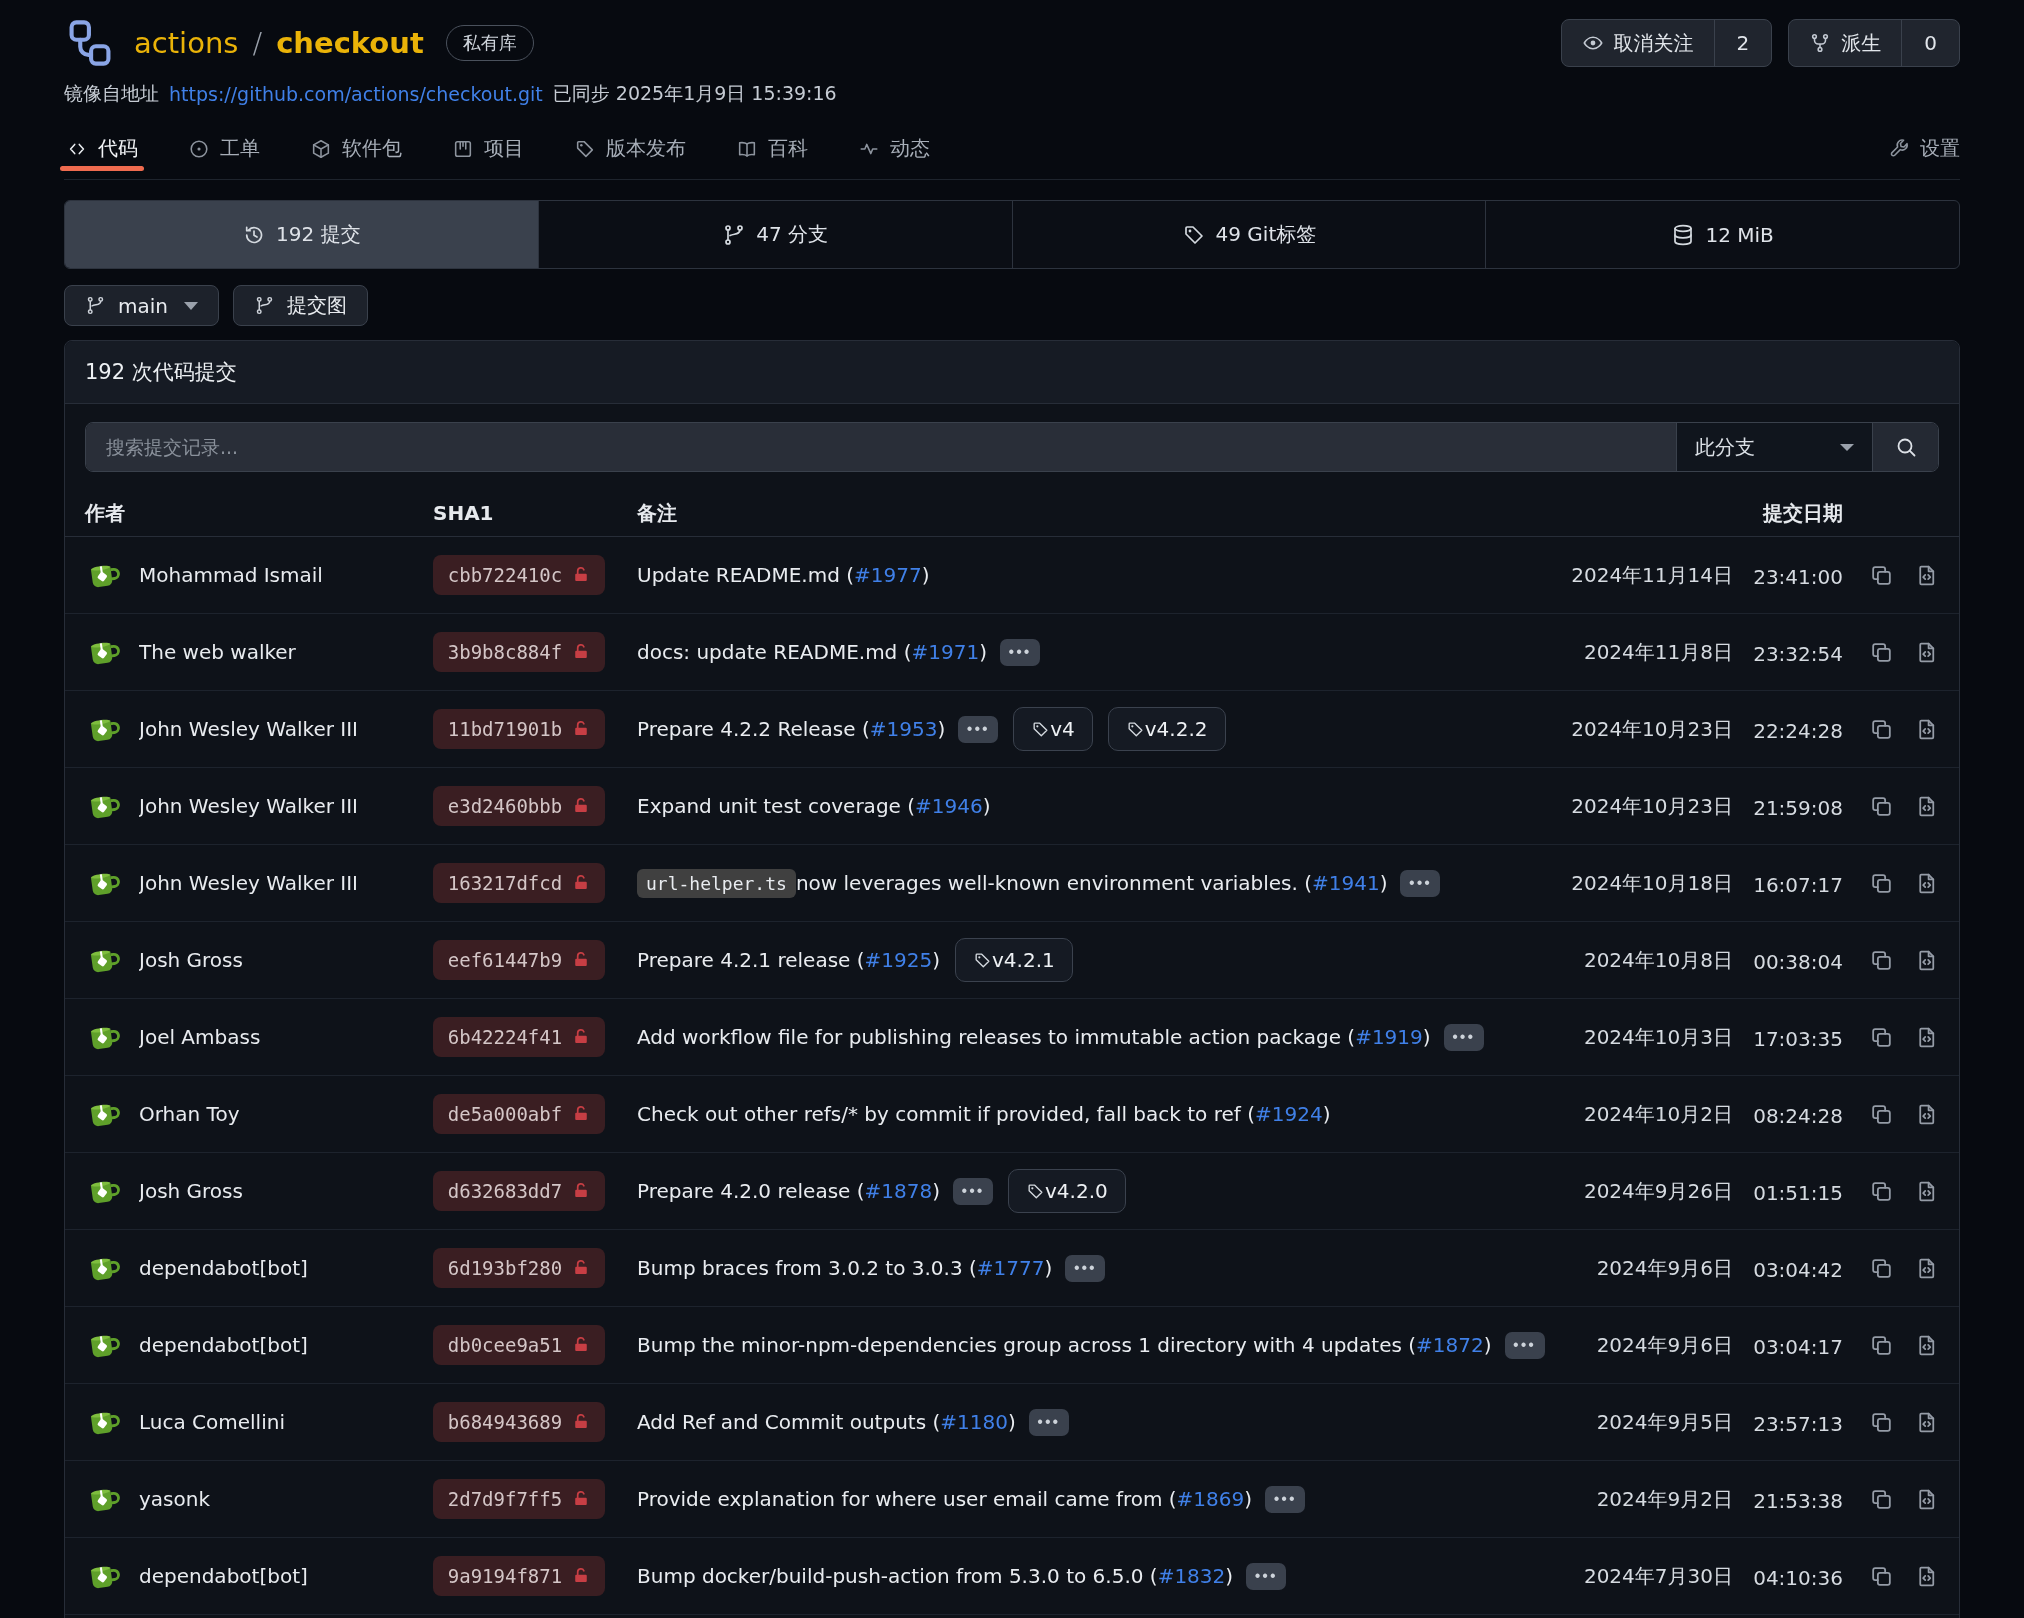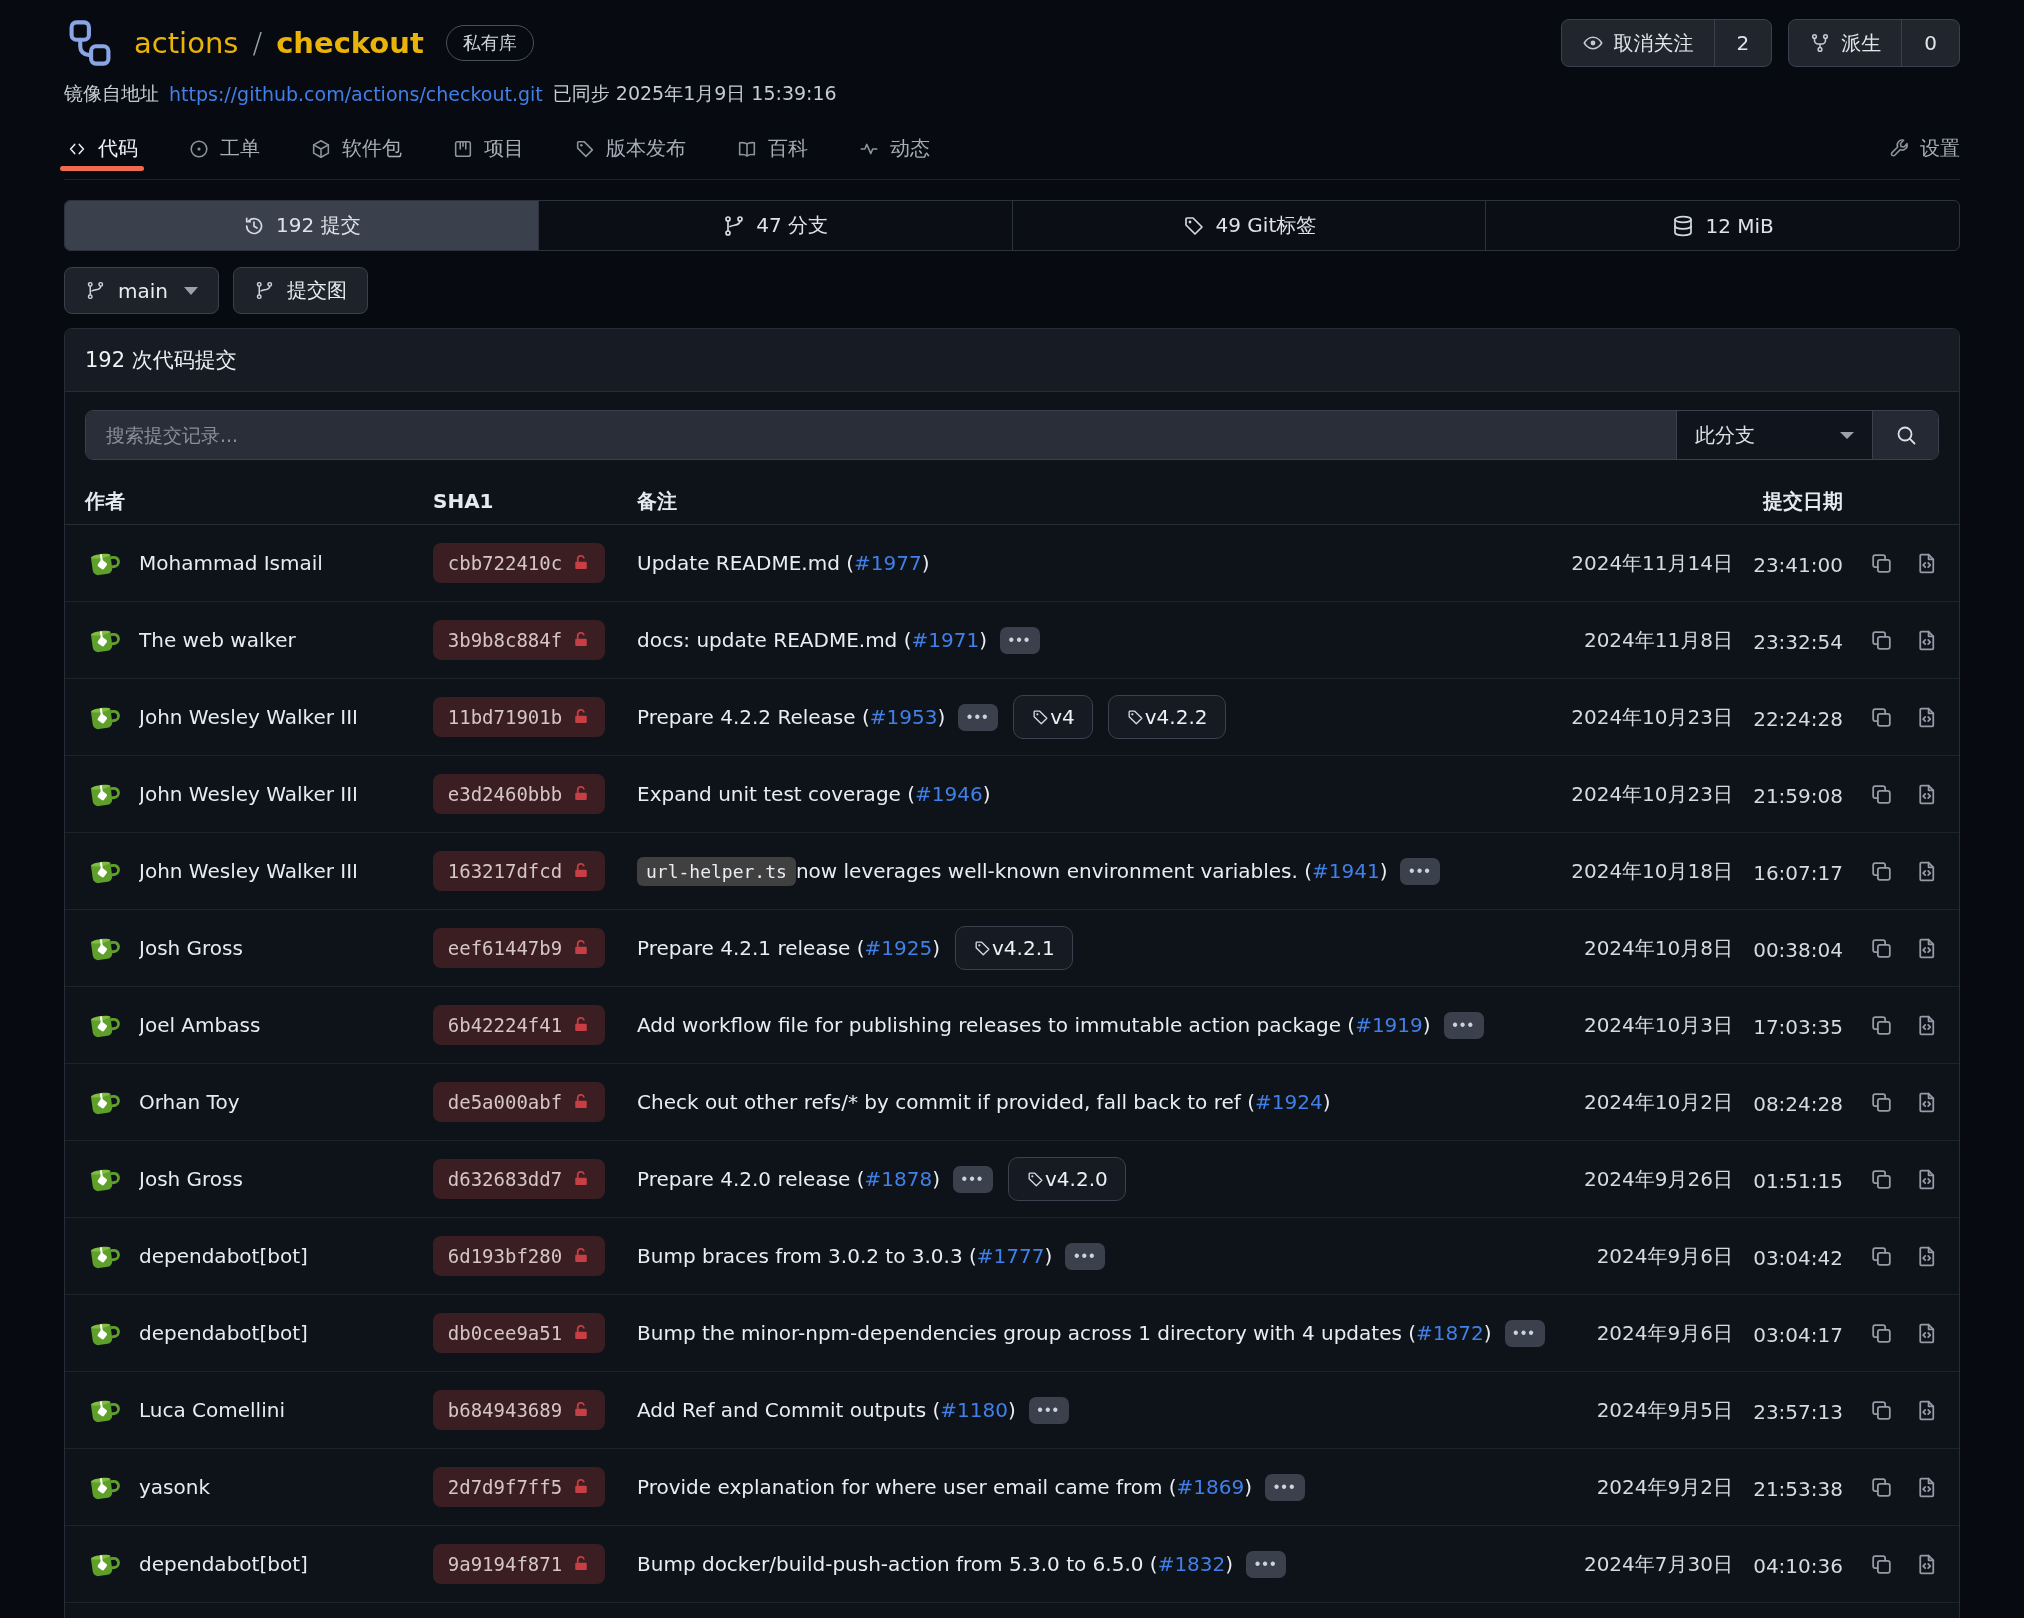--- a/index.html
+++ b/index.html
@@ -52,30 +52,30 @@
     content:""; position:absolute; left:-4px; right:-4px; bottom:8px; height:5px;
     border-radius:3px; background:#ef6b4f;
   }
   .nav-settings { margin-left:auto; display:flex; align-items:center; gap:10px;
     color:#a7aeb8; cursor:pointer; }
   .nav-settings .icon { color:#8d949e; }
 
   
   .content { padding:20px 64px 0; }
 
-  .stats-bar { display:flex; height:51px; border:1px solid #2d333e; border-radius:6px;
+  .stats-bar { display:flex; height:69px; border:1px solid #2d333e; border-radius:6px;
     overflow:hidden; background:#0b0e15; }
   .stats-seg { flex:1; display:flex; align-items:center; justify-content:center; gap:10px;
     color:#dfe3e9; cursor:pointer; border-left:1px solid #2d333e; }
   .stats-seg:first-child { border-left:none; }
   .stats-seg .icon { color:#d4d9df; }
   .stats-seg.active { background:#3a414d; }
 
   .toolbar { margin-top:16px; display:flex; gap:14px; }
-  .tool-btn { display:flex; align-items:center; gap:12px; height:47px; padding:0 20px;
+  .tool-btn { display:flex; align-items:center; gap:12px; height:41px; padding:0 20px;
     background:#1d222b; border:1px solid #3a414c; border-radius:8px; color:#e8ebef;
     cursor:pointer; }
   .tool-btn .icon { color:#cfd4db; }
   .caret { width:0; height:0; border-left:7px solid transparent; border-right:7px solid transparent;
     border-top:8px solid #9aa1ab; margin-left:4px; }
 
   
   .card { margin-top:14px; background:#0e1219; border:1px solid #272d38; border-radius:8px;
     min-height:1300px; }
   .card-header { background:#161b24; border-bottom:1px solid #272d38; border-radius:8px 8px 0 0;

